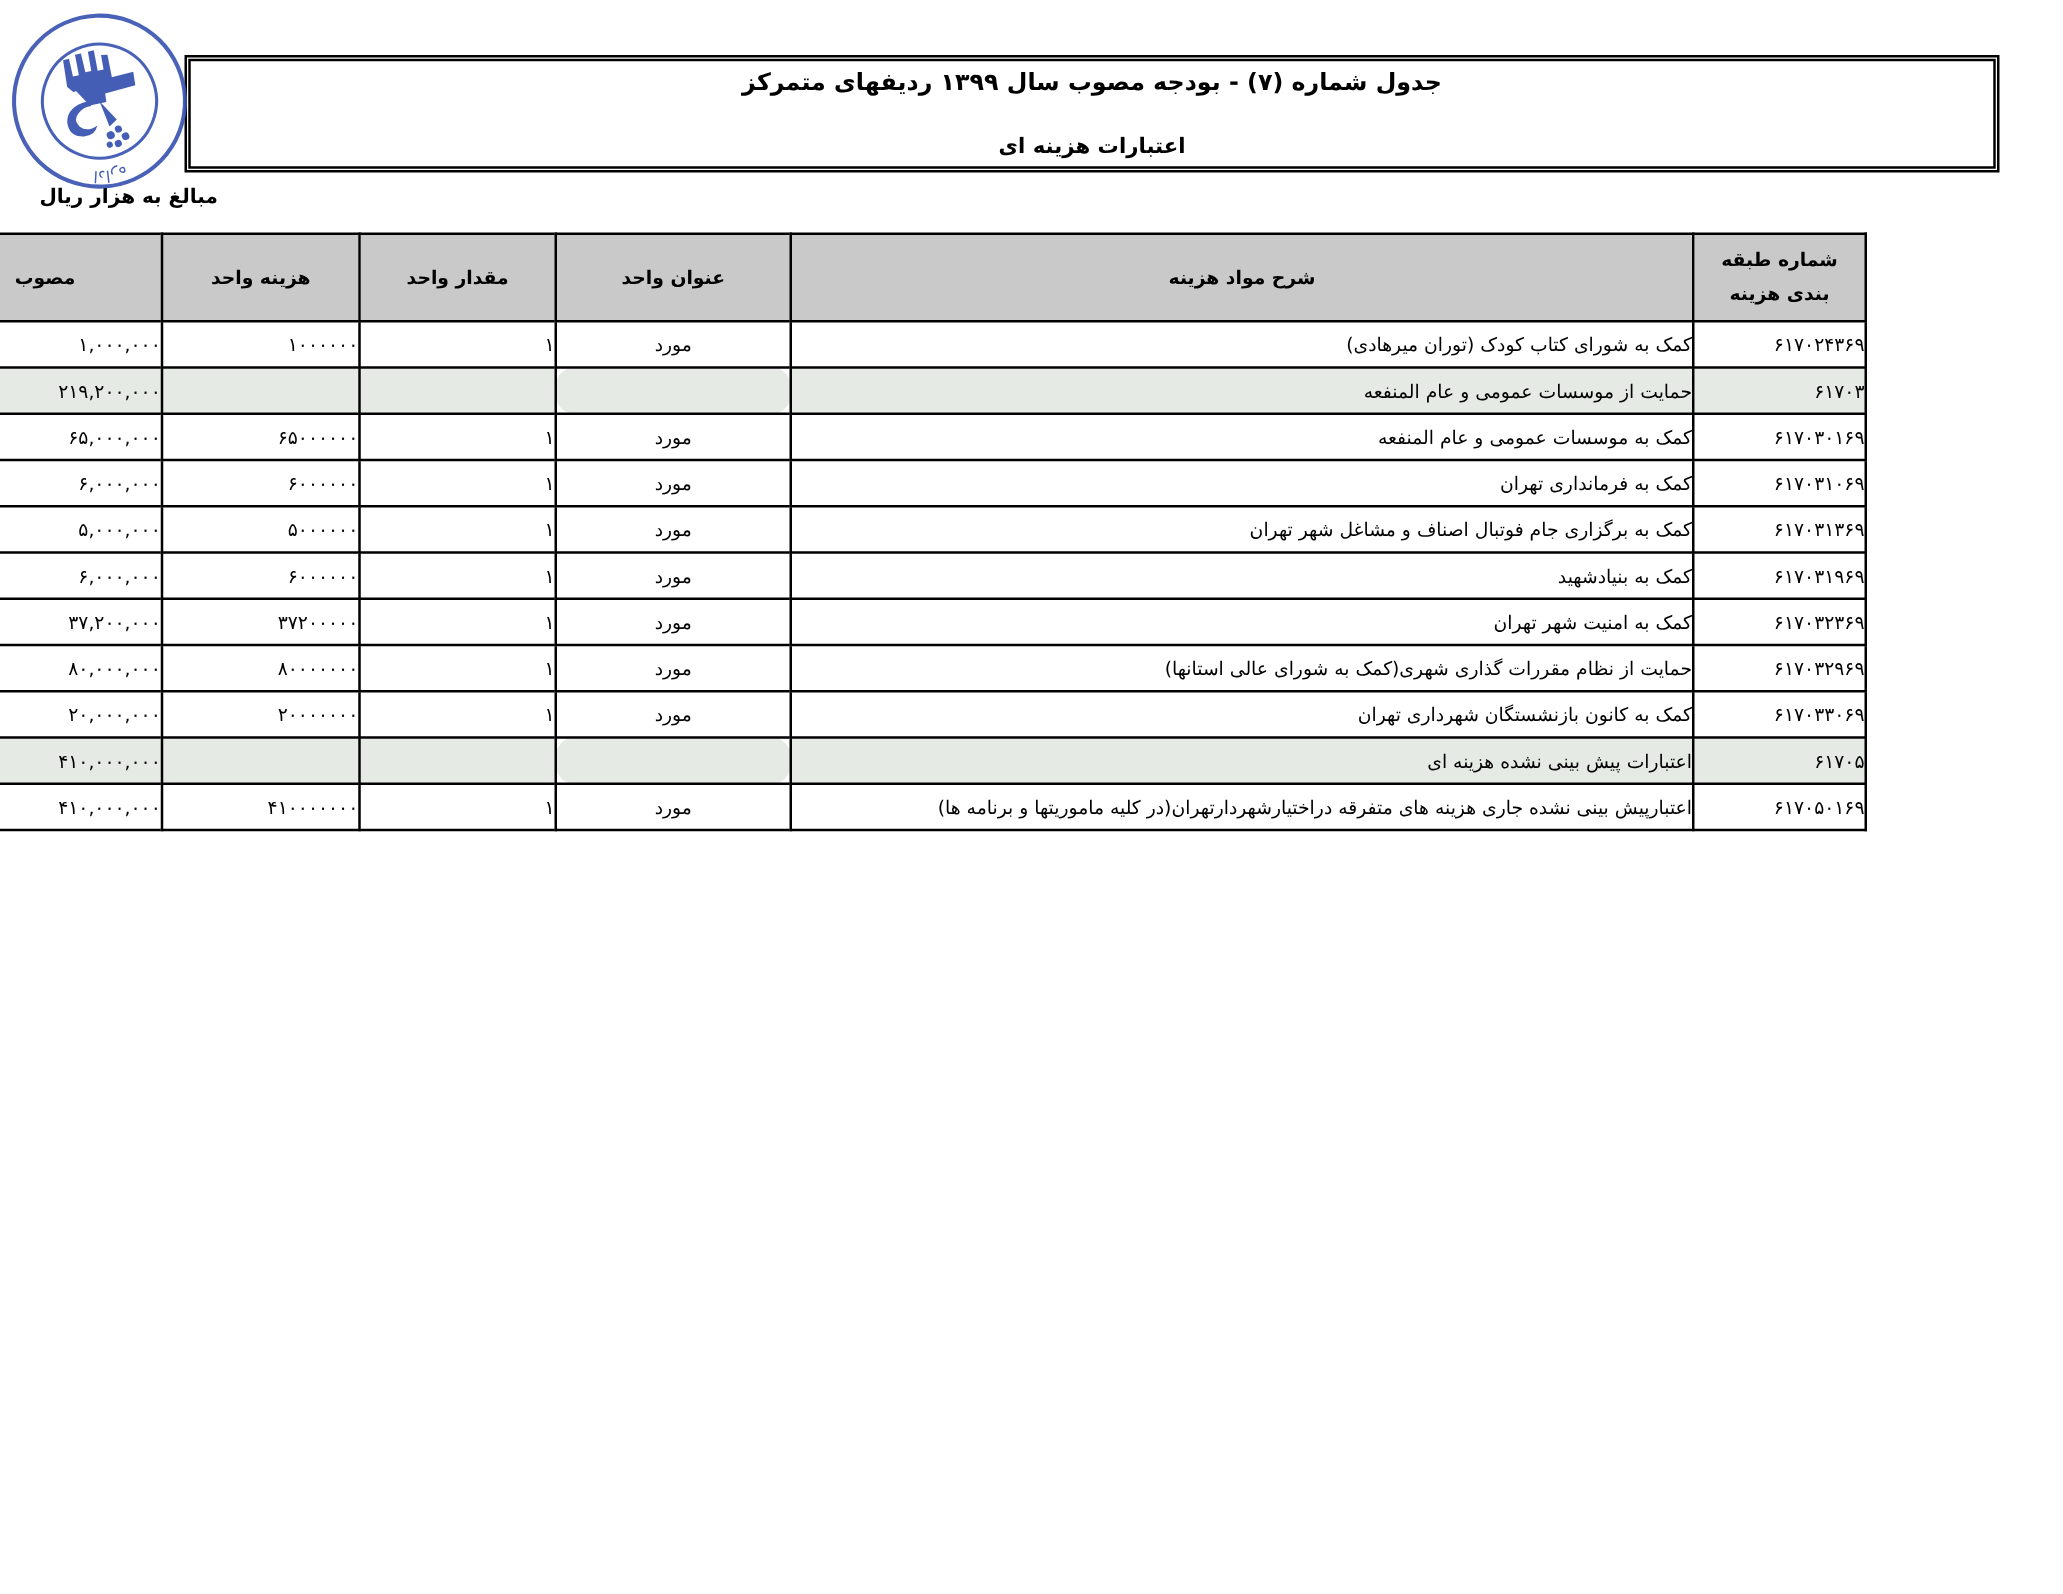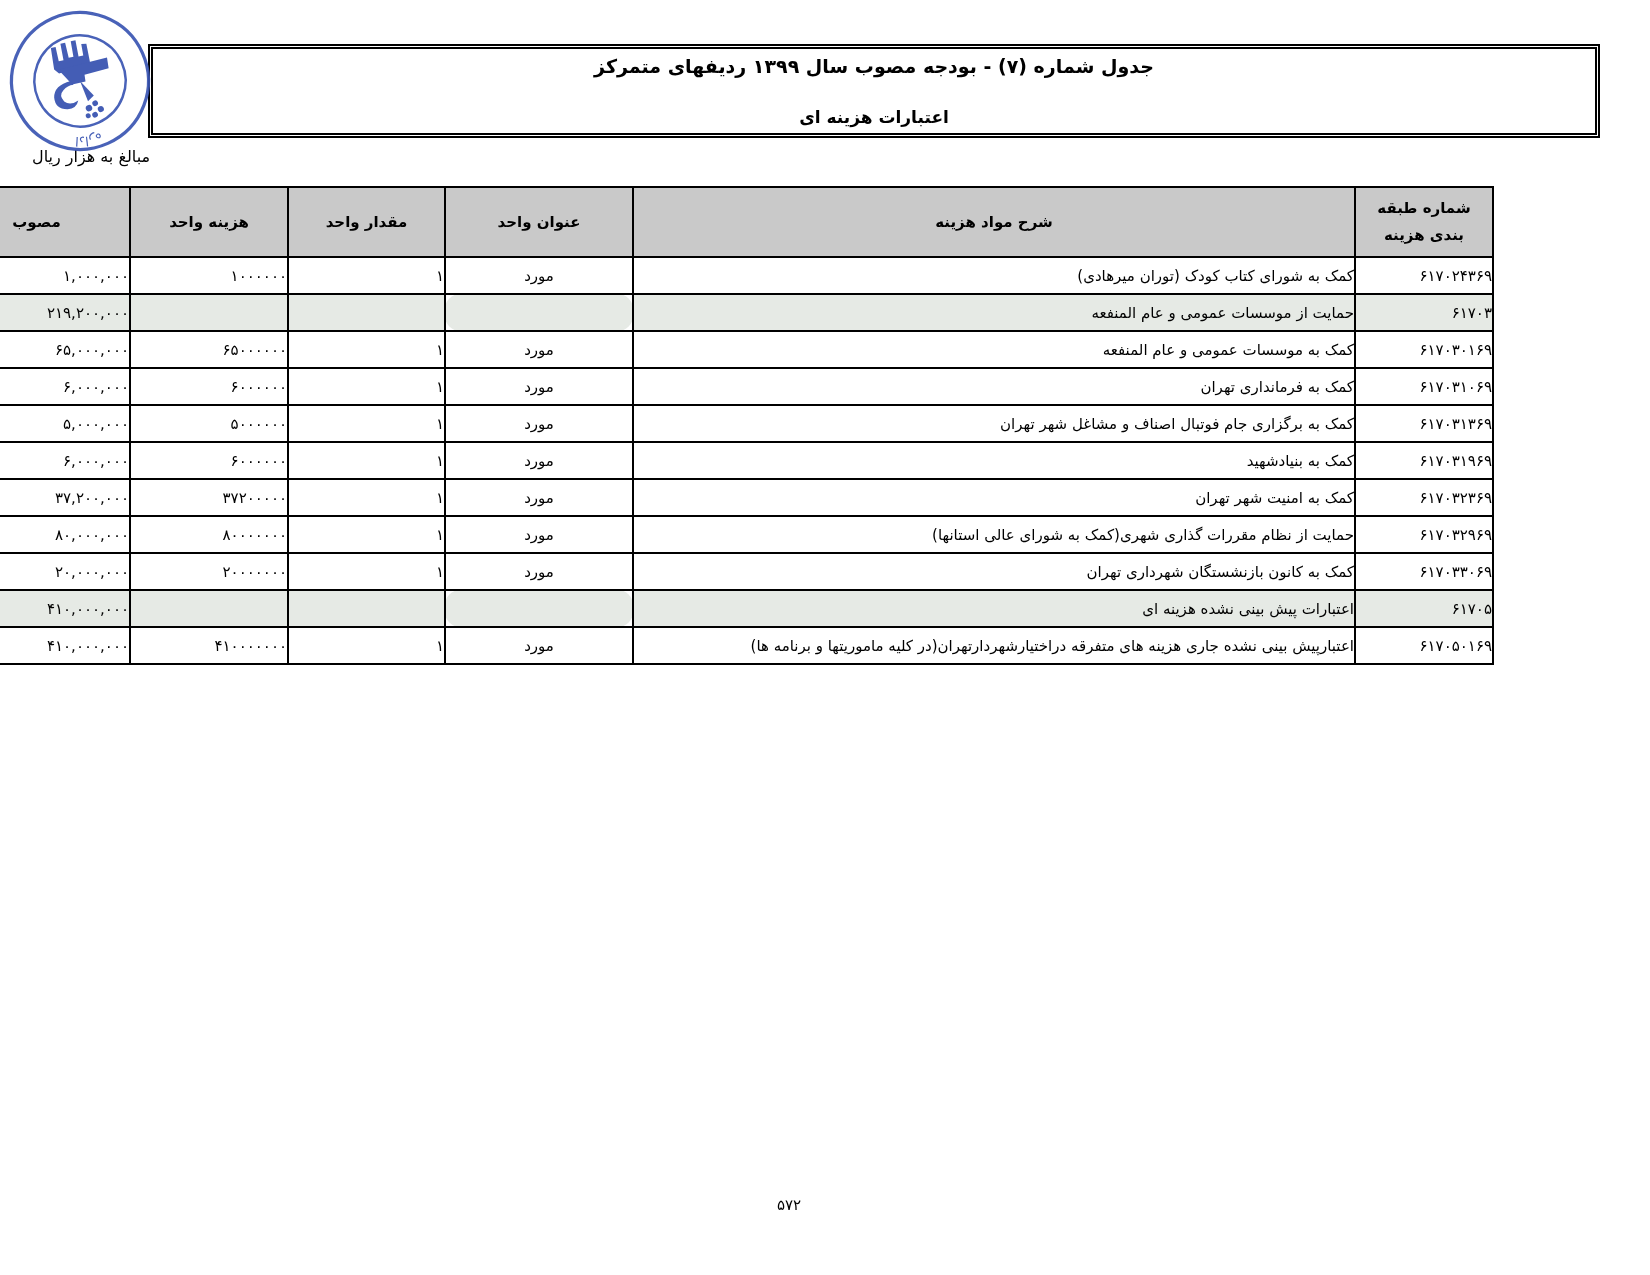--- a/index.html
+++ b/index.html
@@ -19,21 +19,21 @@
     box-sizing:border-box;border:5px double #000;
     display:flex;flex-direction:column;justify-content:space-evenly;align-items:center;
     background:transparent;
     gap:24px;
   }
   .title-line1{font-size:19px;font-weight:bold;letter-spacing:0.2px;}
   .title-line2{font-size:17px;font-weight:bold;}
 
   
   .unit-note2{
-    position:absolute;left:32px;top:147px;font-size:16px;font-weight:normal;
+    position:absolute;left:32px;top:147px;font-size:16px;font-weight:bold;
     direction:rtl;white-space:nowrap;
   }
 
   
   .table-wrap{position:absolute;left:50px;top:186px;width:1444px;}
   table.budget{
     border-collapse:collapse;table-layout:fixed;width:1550px;direction:rtl;
     font-family:"DejaVu Sans",sans-serif;
   }
   table.budget th,table.budget td{
@@ -206,15 +206,14 @@
             <td class="col-desc">اعتبارپیش بینی نشده جاری  هزینه های متفرقه دراختیارشهردارتهران(در کلیه ماموریتها و برنامه ها)</td>
             <td class="col-unit_title">مورد</td>
             <td class="col-unit_qty">۱</td>
             <td class="col-unit_cost">۴۱۰۰۰۰۰۰۰</td>
             <td class="col-approved">۴۱۰,۰۰۰,۰۰۰</td>
           </tr>
         </tbody>
     </table>
   </div>
 
-  <div class="page-number">۵۷۲</div>
 
 </div>
 
 </body></html>

